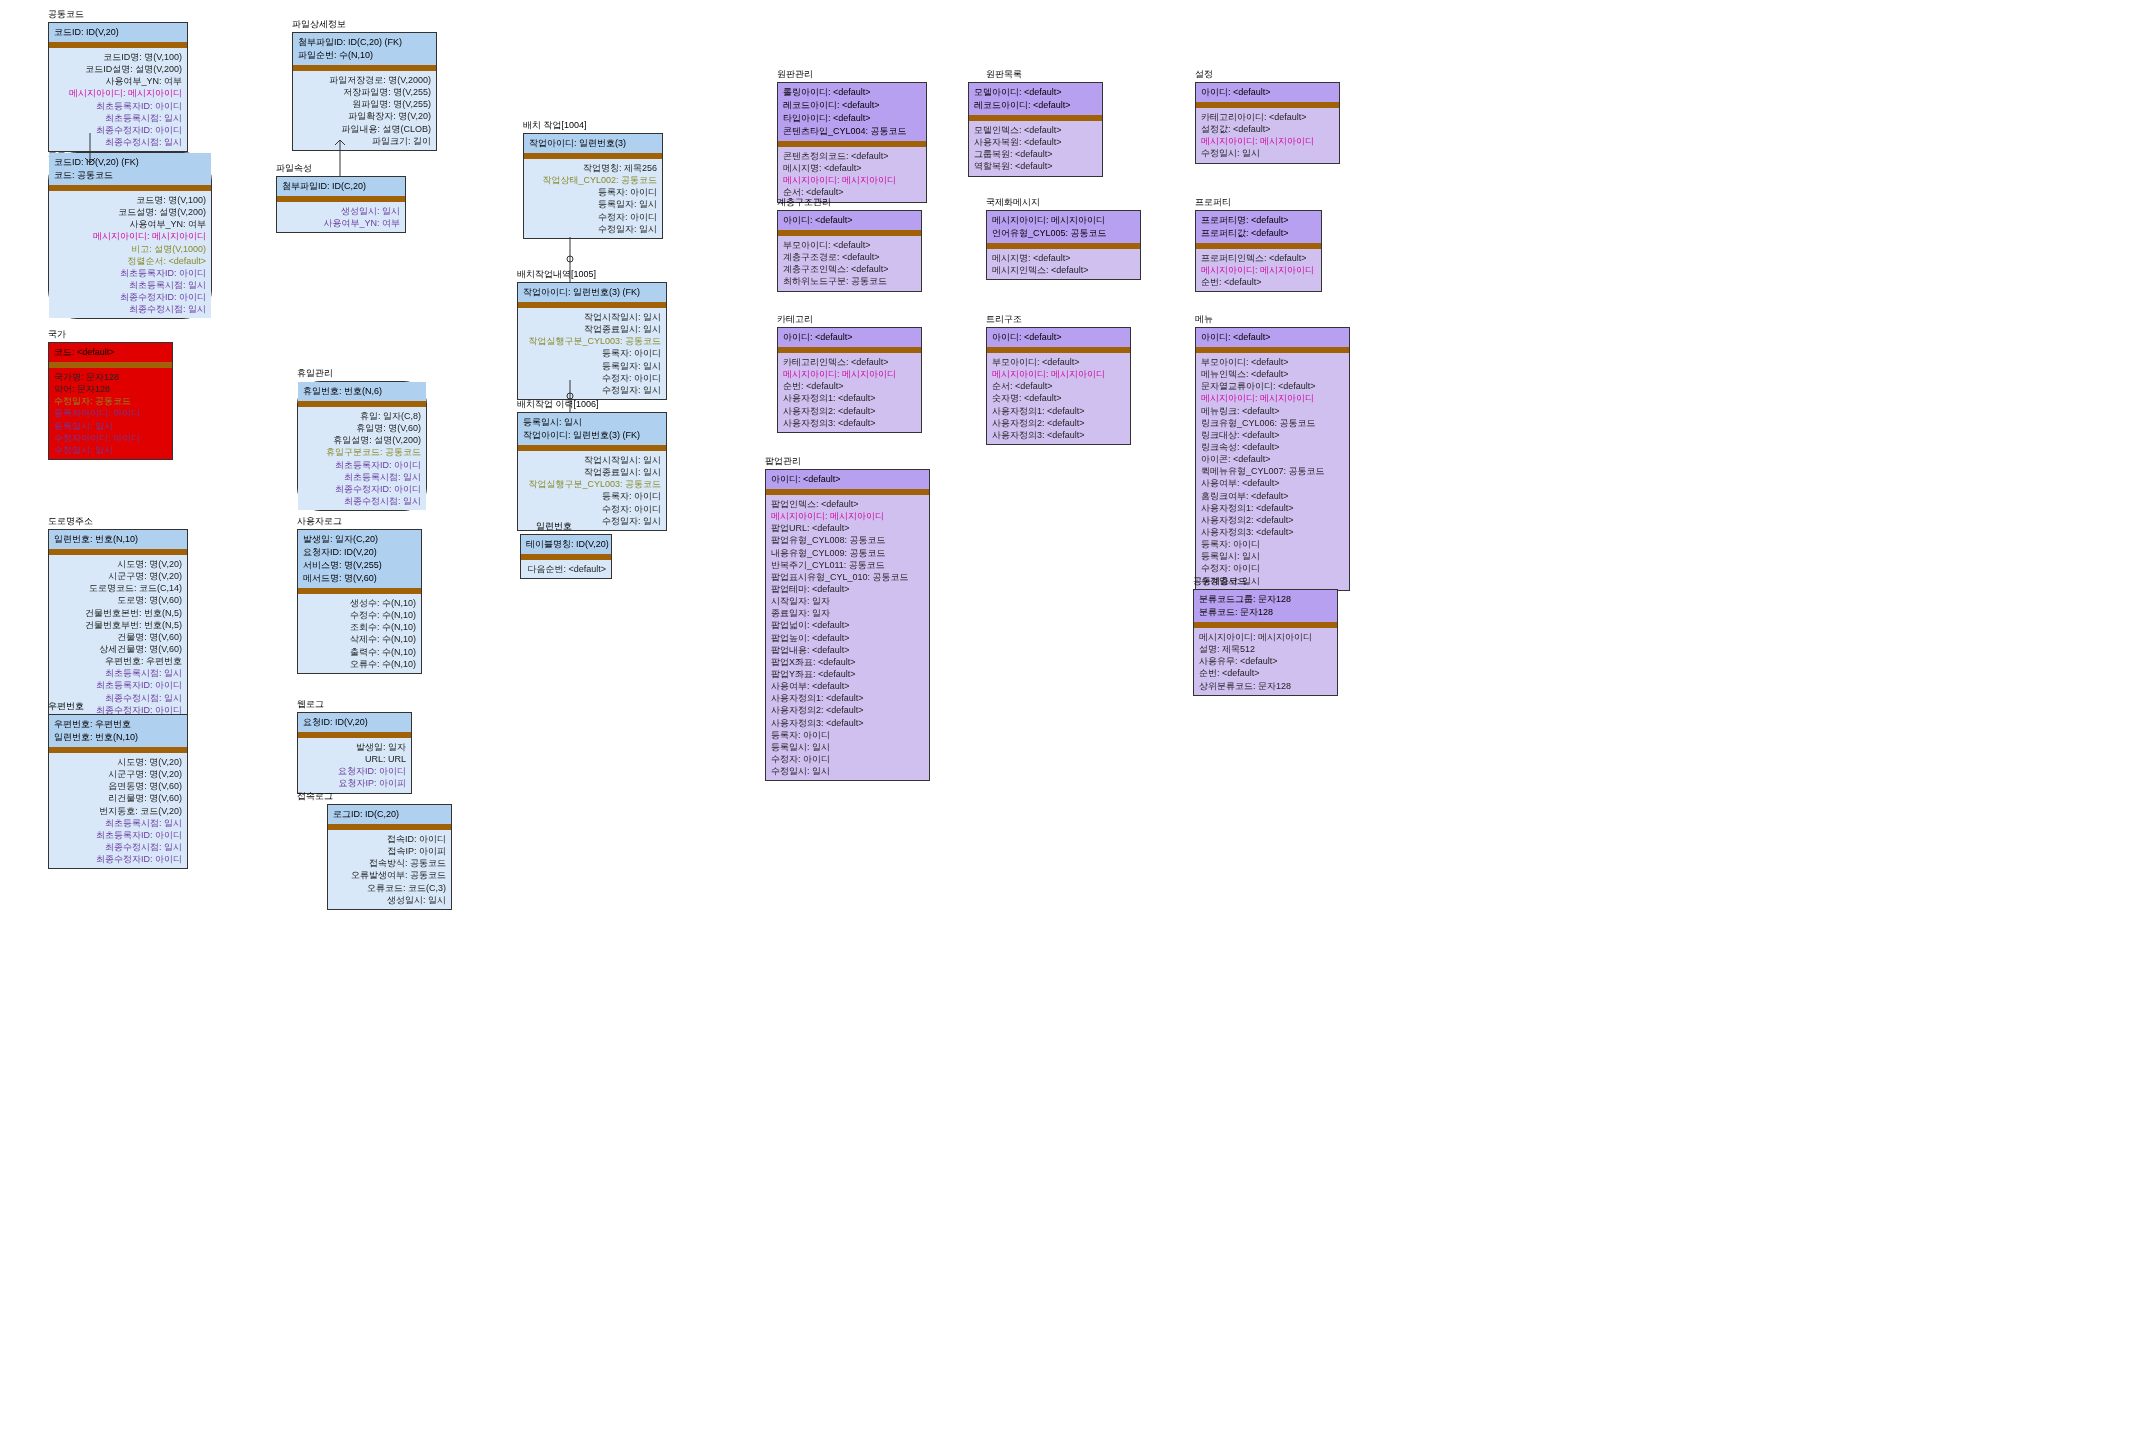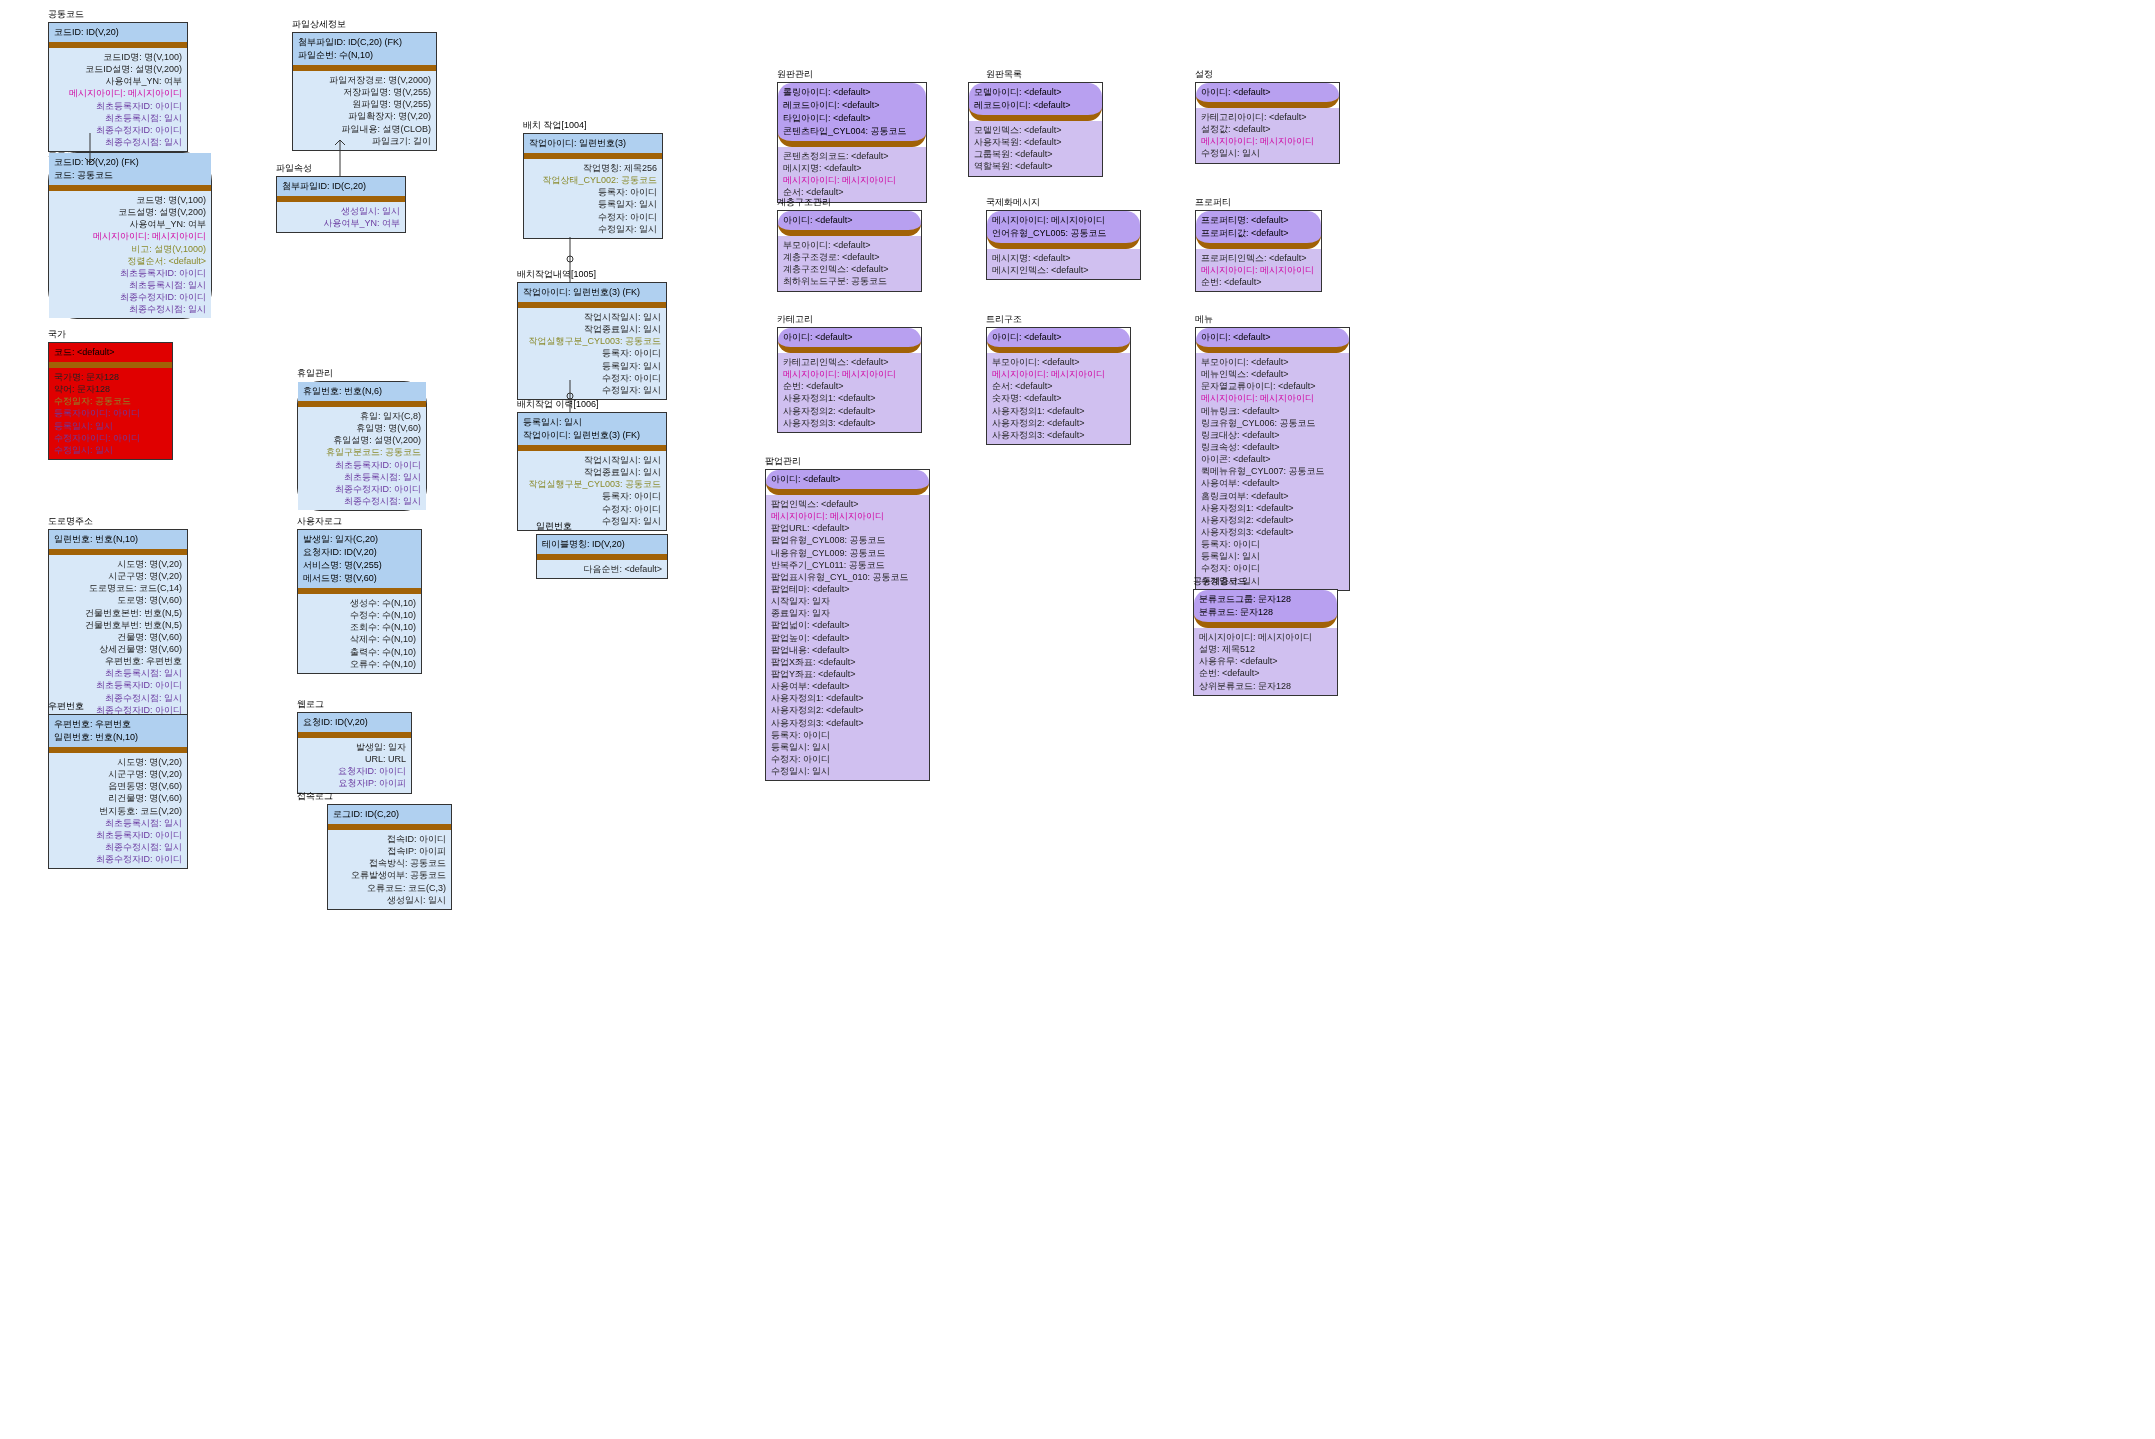--- a/index.html
+++ b/index.html
@@ -22,21 +22,21 @@
     border-bottom: 6px solid #a16207;
     white-space: nowrap;
   }
   .entity-body {
     padding: 3px 5px;
     font-size: 9px;
   }
   .attr { white-space: nowrap; line-height: 1.35; }
   .blue .entity-header { background: #b0d0f0; }
   .blue .entity-body { background: #d8e8f8; text-align: right; }
-  .purple .entity-header { background: #b8a0f0; border-radius: 14px; }
+  .purple .entity-header { background: #b8a0f0; }
   .purple .entity-body { background: #d0c0f0; }
   .red .entity-header { background: #e00000; color: #000; }
   .red .entity-body { background: #e00000; color: #000; }
   .c-pink { color: #d000a0; }
   .c-olive { color: #8a8a2a; }
   .c-purple { color: #6a3aa0; }
   .c-dark { color: #222; }
   .title-label {
     position: absolute;
     font-size: 9px;
@@ -240,21 +240,21 @@
       <div class="attr c-dark">작업시작일시: 일시</div>
       <div class="attr c-dark">작업종료일시: 일시</div>
       <div class="attr c-olive">작업실행구분_CYL003: 공통코드</div>
       <div class="attr c-dark">등록자: 아이디</div>
       <div class="attr c-dark">수정자: 아이디</div>
       <div class="attr c-dark">수정일자: 일시</div>
     </div>
 </div>
 
 <div class="title-label" style="left:536px; top:520px;">일련번호</div>
-<div class="entity blue" style="left:536px; top:534px; width:132px;">
+<div class="entity blue" style="left:520px; top:534px; width:92px;">
   <div class="entity-header">테이블명칭: ID(V,20)</div>
   <div class="entity-body">
       <div class="attr c-dark">다음순번: &lt;default&gt;</div>
     </div>
 </div>
 
 <div class="title-label" style="left:777px; top:68px;">원판관리</div>
 <div class="entity purple" style="left:777px; top:82px; width:150px;">
   <div class="entity-header">롤링아이디: &lt;default&gt;<br>레코드아이디: &lt;default&gt;<br>타입아이디: &lt;default&gt;<br>콘텐츠타입_CYL004: 공통코드</div>
   <div class="entity-body">

